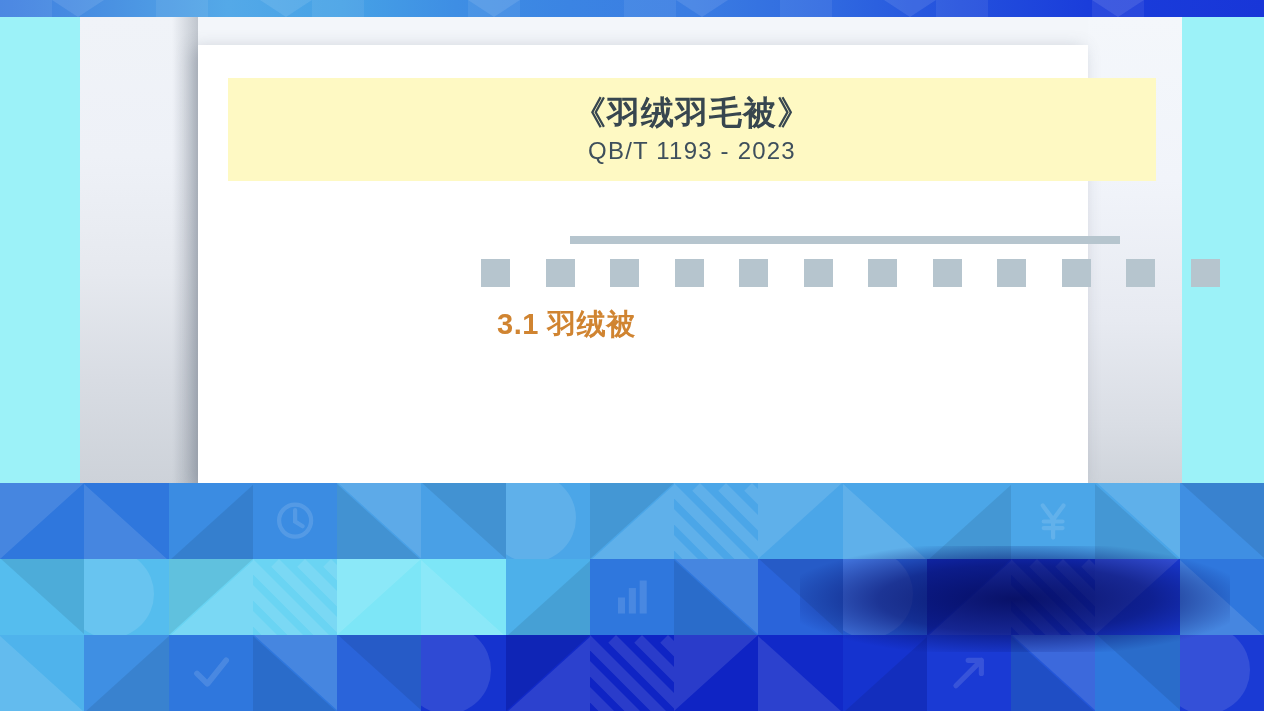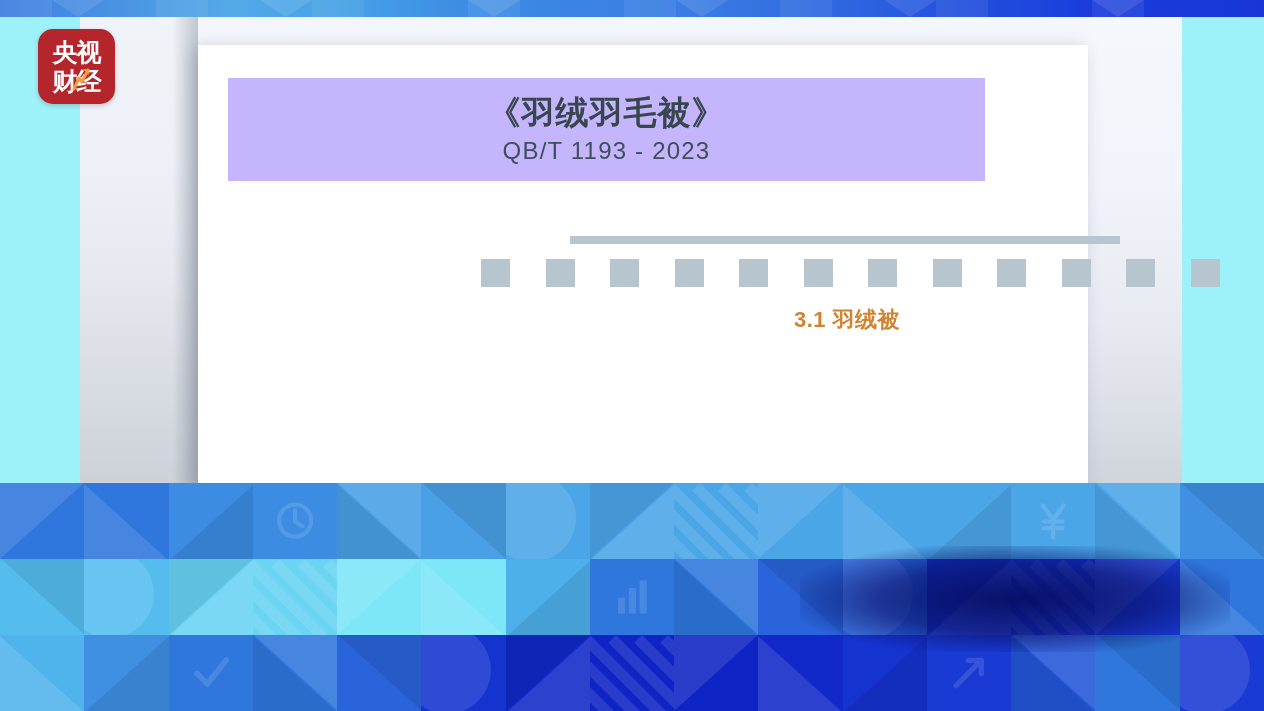--- a/index.html
+++ b/index.html
@@ -65,22 +65,22 @@
   }
 
   
   .doc{
     position:absolute; left:198px; top:45px; width:890px; height:438px;
     background:#ffffff;
     box-shadow:-5px 3px 16px rgba(90,100,115,.30);
   }
 
   .doc-header{
-    position:absolute; left:30px; top:33px; width:757px; height:103px;
-    background:#c4b5fd;
+    position:absolute; left:30px; top:33px; width:928px; height:103px;
+    background:#fef9c3;
     display:flex; flex-direction:column;
     align-items:center; justify-content:center;
   }
   .doc-title{
     font-size:33px; font-weight:700; color:#37464f;
     letter-spacing:1px; line-height:1.18;
     font-family:"Liberation Sans","DejaVu Sans",sans-serif;
   }
   .doc-subtitle{
     font-size:24px; font-weight:400; color:#3e4f5c;
@@ -97,22 +97,22 @@
   }
   .doc-squares .sq{
     position:absolute; top:0; width:29px; height:28px;
     background:#b6c5ce;
   }
 
   .doc-body{
     position:absolute; left:299px; top:258px; width:700px;
   }
   .body-heading{
-    font-size:22px; font-weight:700; color:#d08431;
-    letter-spacing:.5px; line-height:1.5;text-align:center;
+    font-size:29px; font-weight:700; color:#d08431;
+    letter-spacing:.5px; line-height:1.5;
   }
   .body-text{
     font-size:27px; font-weight:700; color:#d08431;
     letter-spacing:.5px; line-height:1.5; margin-top:11px;
   }
 
   
   .logo{
     position:absolute; left:38px; top:29px; width:77px; height:75px;
     background:#b4262b; border-radius:15px;
@@ -209,28 +209,20 @@
         <div class="sq" style="left: 580.5px;"></div>
         <div class="sq" style="left: 645px;"></div>
         <div class="sq" style="left: 709.5px;"></div>
       </div>
 
     <div class="doc-body">
       <div class="body-heading">3.1 羽绒被</div>
     </div>
   </div>
 
-  <div class="logo">
-    <div class="logo-top">央视</div>
-    <div class="logo-bottom">财经</div>
-    <svg class="logo-arrow" viewBox="0 0 18 24">
-      <path d="M2 22 L7 11 L10 15 L16 3" stroke="#f0a03c" stroke-width="3" fill="none" stroke-linecap="round" stroke-linejoin="round"></path>
-      <path d="M11 2 L17 2 L17 8 Z" fill="#f0a03c"></path>
-    </svg>
-  </div>
 
   <div class="bottom-band" id="band">
       <div class="tile" style="left: 0px; top: 0px; width: 85.0667px; height: 76.8px; background: rgb(47, 119, 221);">
         <div class="tri" style="border-top: 76px solid rgba(255, 255, 255, 0.114); border-right: 84.2667px solid transparent; left: 0px; top: 0px;"></div>
       </div>
       <div class="tile" style="left: 84.2667px; top: 0px; width: 85.0667px; height: 76.8px; background: rgb(47, 119, 221);">
         <div class="tri" style="border-bottom: 76px solid rgba(255, 255, 255, 0.114); border-right: 84.2667px solid transparent; left: 0px; bottom: 0px;"></div>
       </div>
       <div class="tile" style="left: 168.533px; top: 0px; width: 85.0667px; height: 76.8px; background: rgb(59, 140, 226);">
         <div class="tri" style="border-bottom: 76px solid rgba(0, 0, 0, 0.086); border-left: 84.2667px solid transparent; right: 0px; bottom: 0px;"></div>

